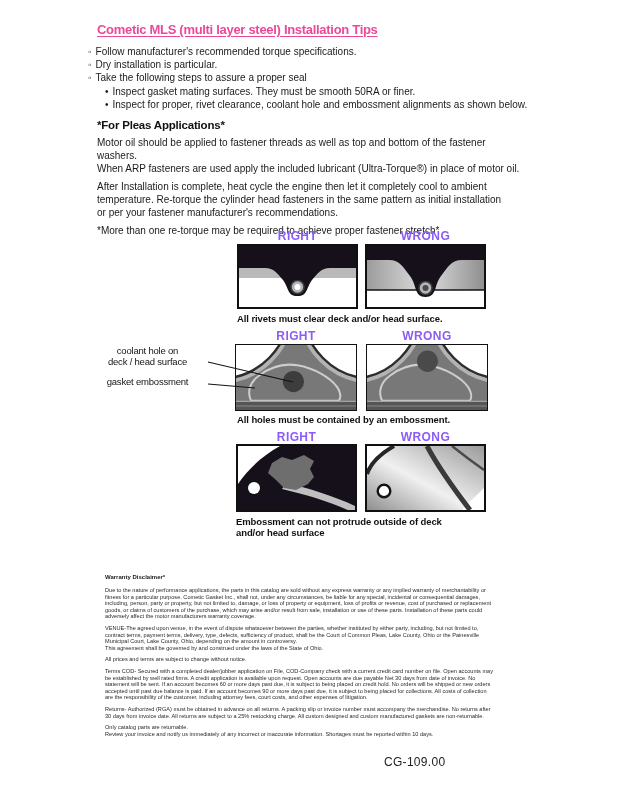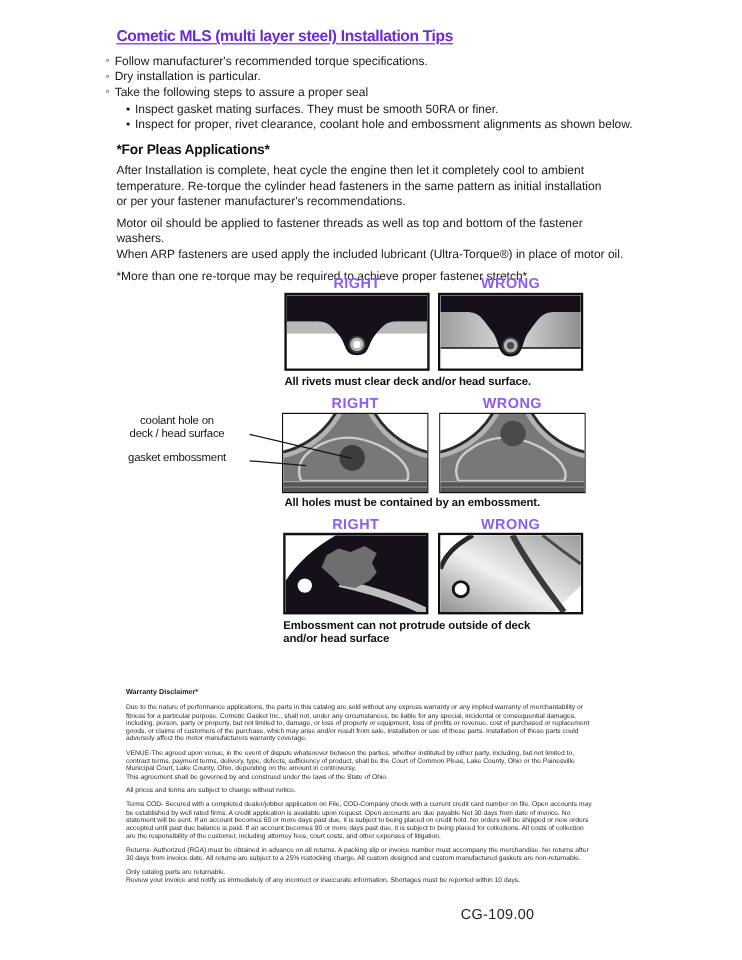--- a/index.html
+++ b/index.html
@@ -13,21 +13,21 @@
     overflow: hidden;
   }
   .abs { position: absolute; }
 
   
   .title {
     left: 97px; top: 22px;
     font-size: 13px; font-weight: 700; letter-spacing: -0.3px;
     text-decoration: underline;
     text-underline-offset: 2px;
-    color: #6d28d9;
+    color: #ec4899;
     text-align: center;
   }
   .tips { left: 88px; top: 45px; font-size: 10px; line-height: 13.2px; }
   .tip { display: flex; gap: 4px; }
   .tip .m1 { font-size: 10px; transform: translateY(-0.5px); }
   .tip.sub { padding-left: 17px; }
   .tip .m2 { font-size: 10px; }
 
   
   .diesel { left: 97px; top: 119px; width: 430px; }
@@ -85,25 +85,25 @@
       <span>Inspect gasket mating surfaces.  They must be smooth 50RA or finer.</span>
     </div>
     <div class="tip sub">
       <span class="m2">•</span>
       <span>Inspect for proper, rivet clearance, coolant hole and embossment alignments as shown below.</span>
     </div>
   </div>
 
   <div class="abs diesel">
     <h2>*For Pleas Applications*</h2>
+    <p>Motor oil should be applied to fastener threads as well as top and bottom of the fastener washers.
+When ARP fasteners are used apply the included lubricant (Ultra-Torque®) in place of motor oil.</p>
     <p>After Installation is complete, heat cycle the engine then let it completely cool to ambient
 temperature. Re-torque the cylinder head fasteners in the same pattern as initial installation
 or per your fastener manufacturer's recommendations.</p>
-    <p>Motor oil should be applied to fastener threads as well as top and bottom of the fastener washers.
-When ARP fasteners are used apply the included lubricant (Ultra-Torque®) in place of motor oil.</p>
     <p>*More than one re-torque may be required to achieve proper fastener stretch*</p>
   </div>
 
   <div class="abs dg-label" style="left:237px; top:229px; width:121px;">RIGHT</div>
   <div class="abs dg-label" style="left:365px; top:229px; width:121px;">WRONG</div>
 
   <div class="abs panel" style="left:237px; top:244px; width:121px; height:65px;">
     <svg viewBox="0 0 117 61" preserveAspectRatio="none">
       <rect width="117" height="61" fill="#ffffff"></rect>
       <rect y="22" width="117" height="10" fill="#b9b9b9"></rect>

